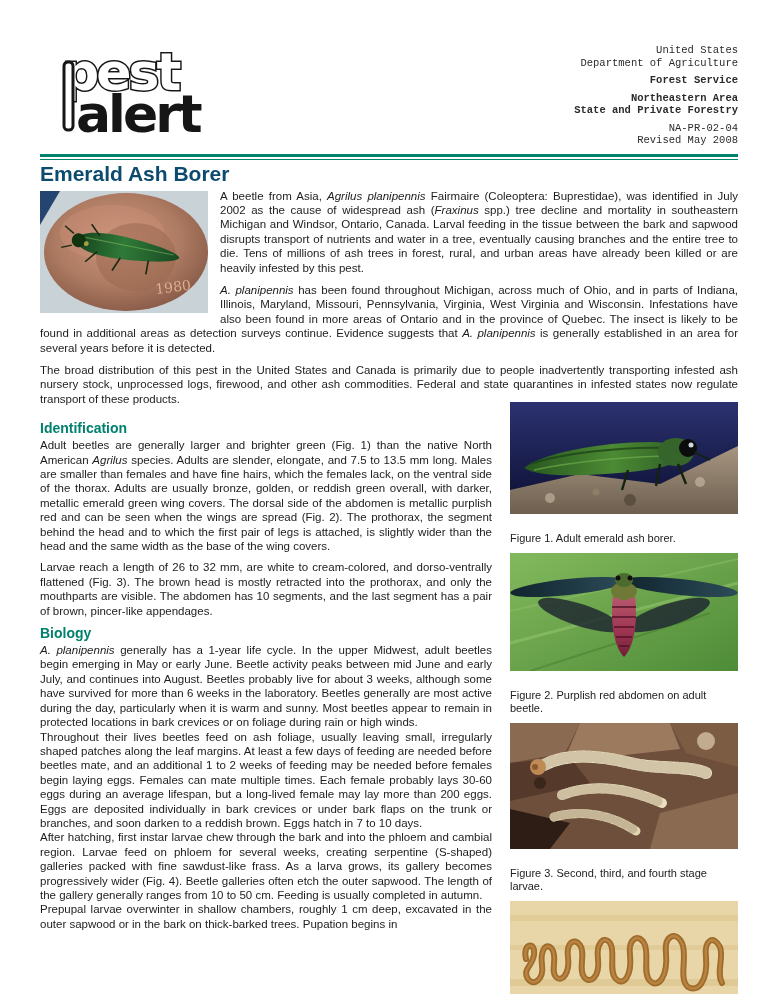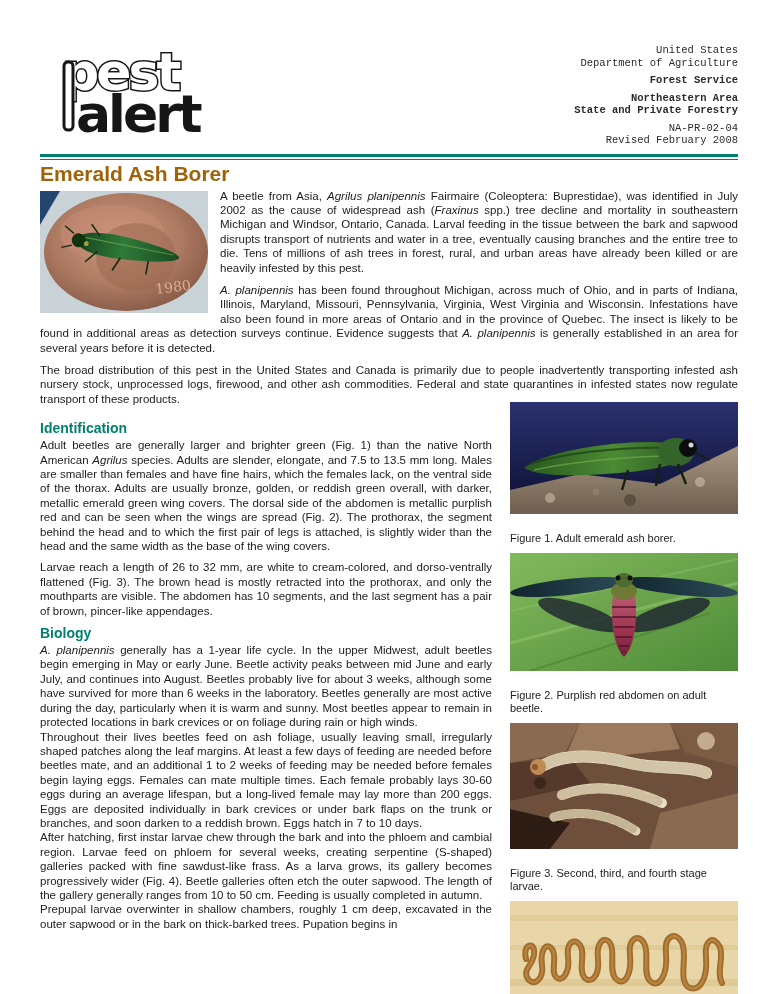--- a/index.html
+++ b/index.html
@@ -9,21 +9,21 @@
   
   .hdr{display:flex;justify-content:space-between;align-items:flex-start;}
   .logo-wrap{width:240px;height:94px;}
   .agency{text-align:right;font-size:10.5px;line-height:12.5px;color:#2b2b2b;padding-top:2px;}
   .agency .grp{margin-bottom:5px;font-family:Liberation Mono, monospace;}
   .agency .b{font-weight:bold;}
 
   
   .rule{border-top:3px solid #00816e;border-bottom:1px solid #00816e;height:2px;margin-top:2px;}
 
-  h1.title{margin:3px 0 4px 0;font-size:21px;line-height:22px;color:#a16207;font-weight:bold;letter-spacing:0;}
+  h1.title{margin:3px 0 4px 0;font-size:21px;line-height:22px;color:#0c4a6e;font-weight:bold;letter-spacing:0;}
 
   
   .intro{font-size:11.5px;line-height:14.4px;text-align:justify;}
   .penny{float:left;width:168px;height:122px;margin:2px 12px 4px 0;}
   .intro p{margin:0 0 8px 0;}
   .intro p.last{margin-bottom:10px;}
   i{font-style:italic;}
 
   
   .cols{display:flex;gap:18px;}
@@ -56,21 +56,21 @@
       </div>
       <div class="grp">
         <div class="b">Forest Service</div>
       </div>
       <div class="grp">
         <div class="b">Northeastern Area</div>
         <div class="b">State and Private Forestry</div>
       </div>
       <div class="grp">
         <div>NA-PR-02-04</div>
-        <div>Revised February 2008</div>
+        <div>Revised May 2008</div>
       </div>
     </div>
   </div>
 
   <div class="rule"></div>
 
   <h1 class="title">Emerald Ash Borer</h1>
 
   <div class="intro">
     <div class="penny">

